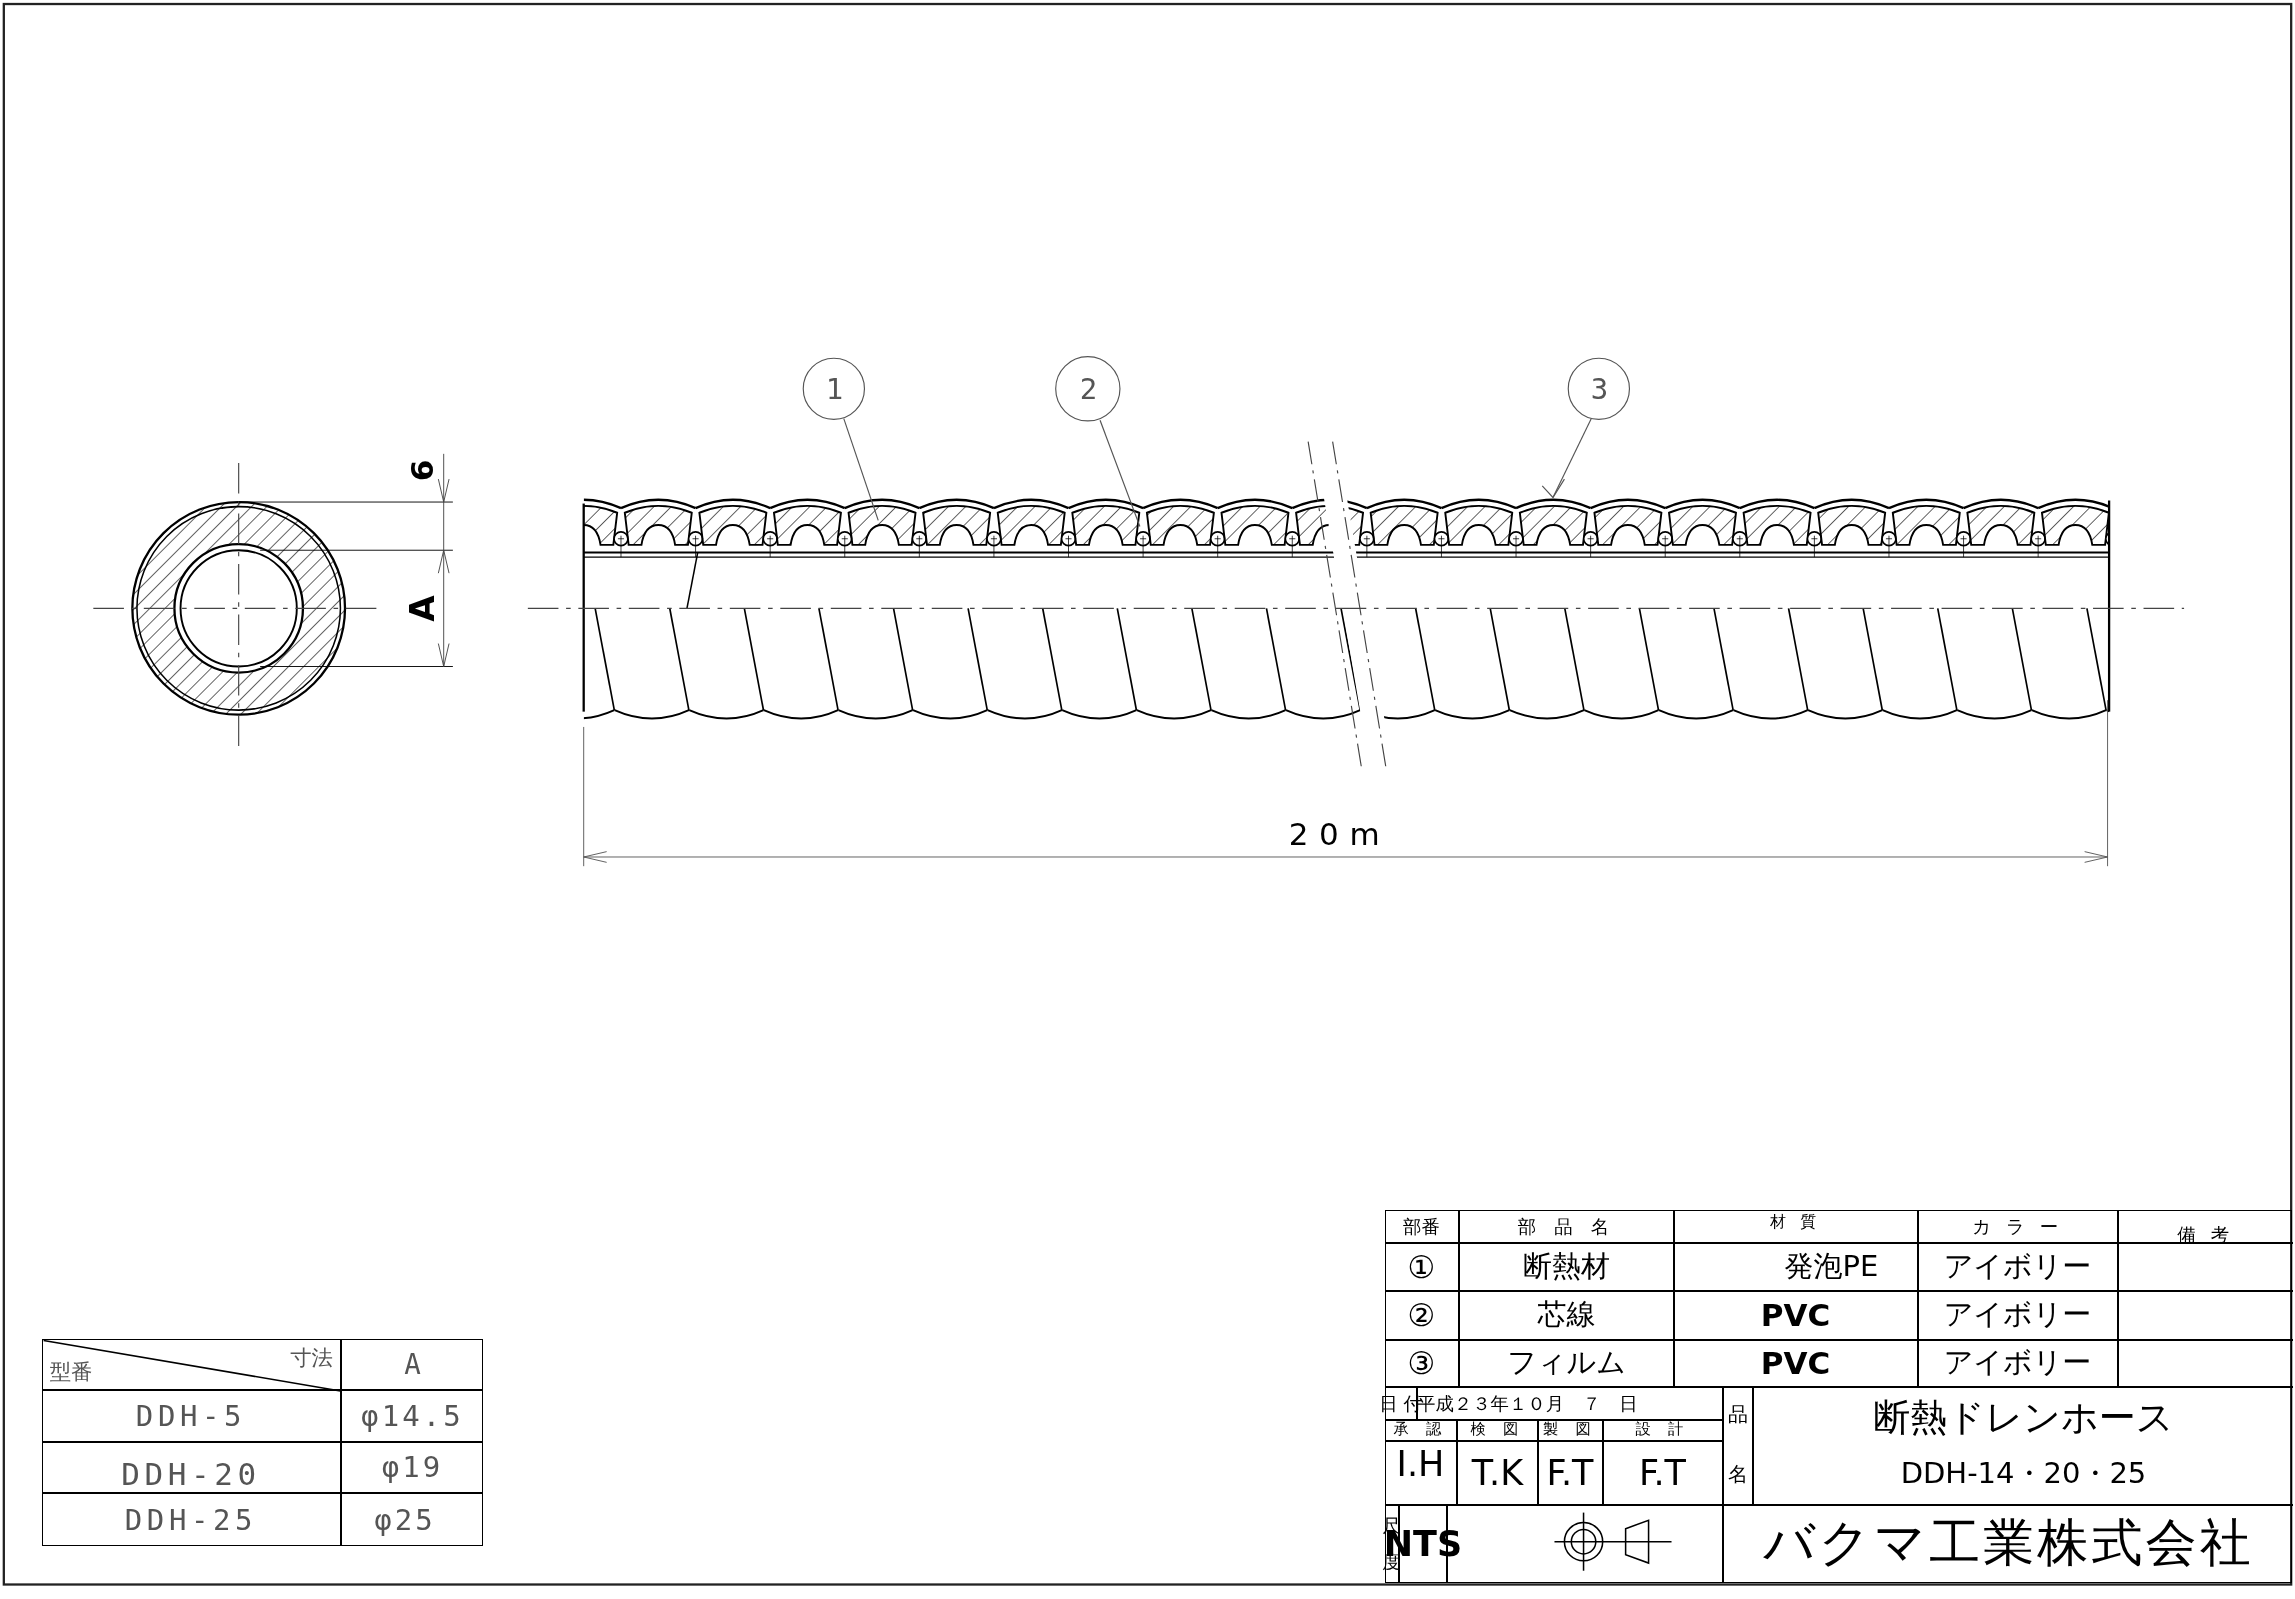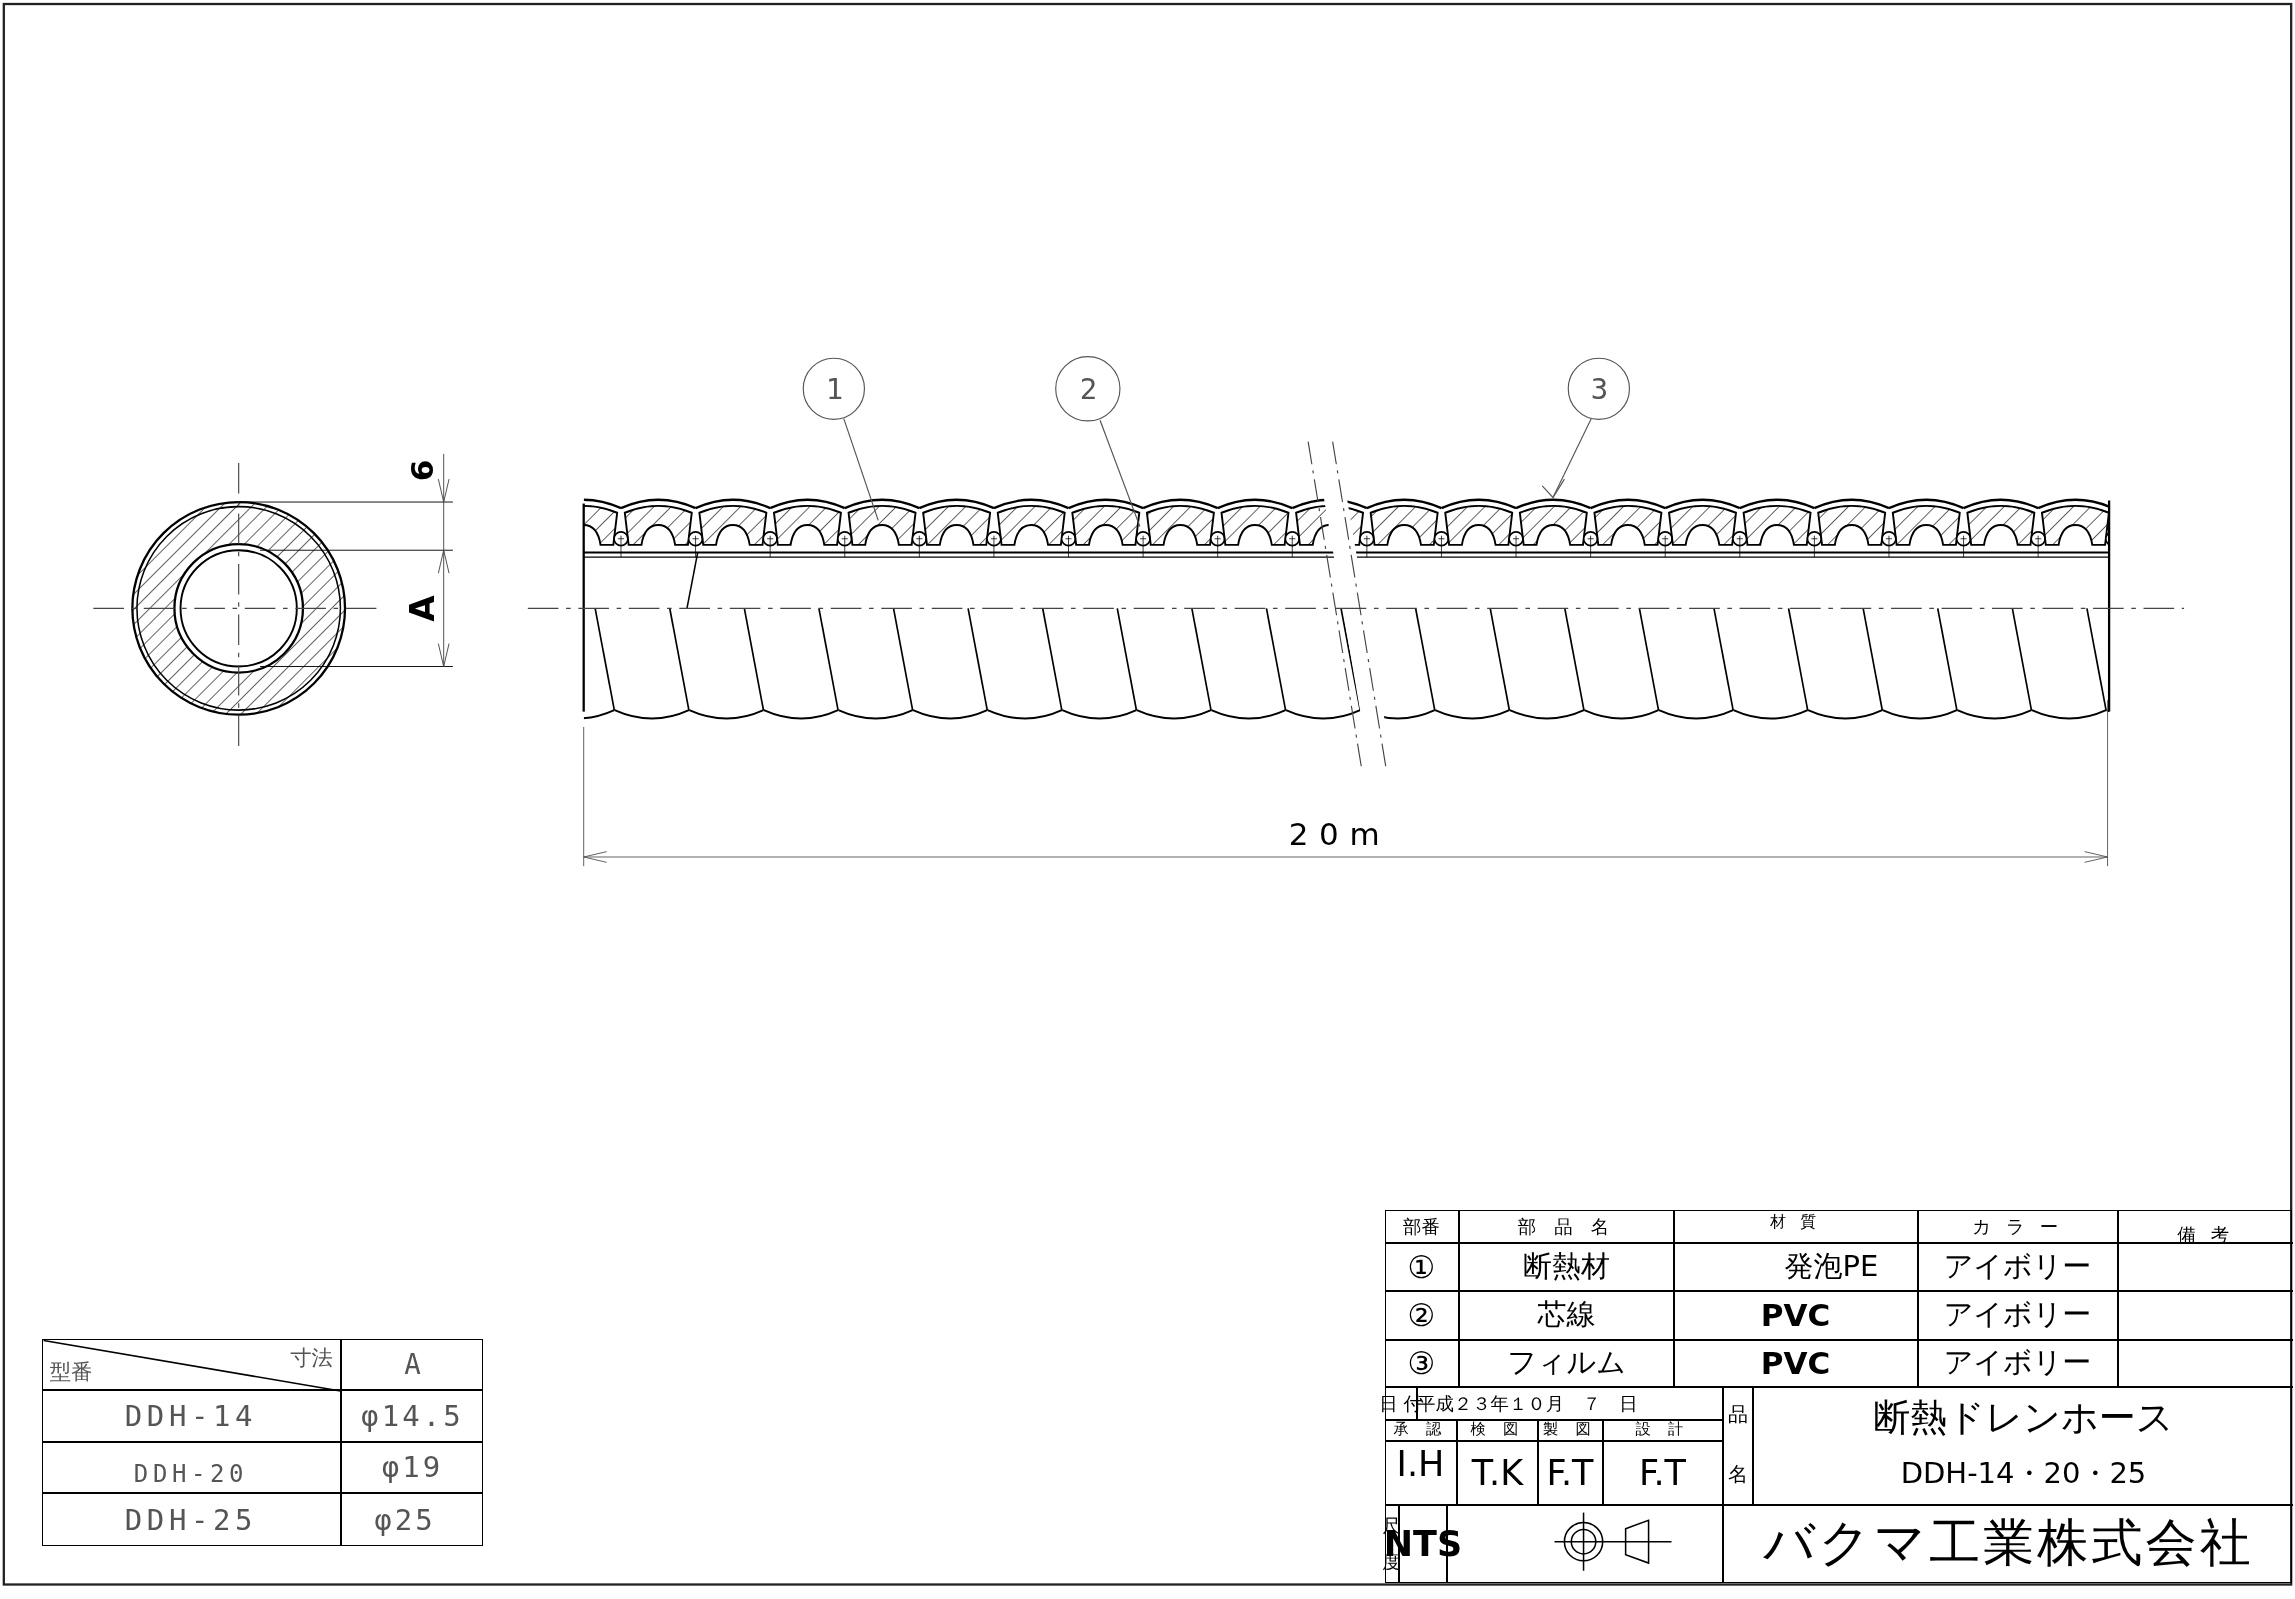--- a/index.html
+++ b/index.html
@@ -269,23 +269,23 @@
 
 <div style="position:absolute;left:42px;top:1339px;width:442px;height:208px;">
   <div style="position:absolute;left:0;top:0;width:439px;height:205px;border:1.5px solid #000;"></div>
   <div style="position:absolute;left:298px;top:0;width:1.5px;height:207px;background:#000;"></div>
   <div style="position:absolute;left:0;top:50px;width:441px;height:1.5px;background:#000;"></div>
   <div style="position:absolute;left:0;top:102px;width:441px;height:1.5px;background:#000;"></div>
   <div style="position:absolute;left:0;top:153px;width:441px;height:1.5px;background:#000;"></div>
   <div class="t cad" style="left:7.7px;top:17px;width:54px;height:31px;font-size:21.4px;justify-content:flex-start;">型番</div>
   <div class="t cad" style="left:230px;top:4.6px;width:61px;height:27.5px;font-size:21.4px;justify-content:flex-end;">寸法</div>
   <div class="t cad" style="left:300px;top:0;width:141px;height:50px;font-size:27.5px;">A</div>
-  <div class="t cad" style="left:0;top:51px;width:298px;height:51px;font-size:29px;letter-spacing:4.6px;">DDH-14</div>
+  <div class="t cad" style="left:0;top:51px;width:298px;height:51px;font-size:29px;letter-spacing:4.6px;">DDH-5</div>
   <div class="t cad" style="left:300px;top:51px;width:141px;height:51px;font-size:29px;letter-spacing:3.1px;">φ14.5</div>
-  <div class="t cad" style="left:0;top:103px;width:298px;height:64px;font-size:24px;letter-spacing:4.6px;">DDH-20</div>
+  <div class="t cad" style="left:0;top:103px;width:298px;height:64px;font-size:31px;letter-spacing:4.6px;">DDH-20</div>
   <div class="t cad" style="left:300px;top:103px;width:141px;height:50px;font-size:29px;letter-spacing:3.1px;">φ19</div>
   <div class="t cad" style="left:0;top:155px;width:298px;height:51px;font-size:29px;letter-spacing:4.6px;">DDH-25</div>
   <div class="t cad" style="left:300px;top:155px;width:126px;height:51px;font-size:29px;letter-spacing:3.1px;">φ25</div>
 </div>
 
 <div style="position:absolute;left:1385px;top:1210px;width:908px;height:374px;">
 
   <div style="position:absolute;left:0;top:0;width:905px;height:371px;border:1.5px solid #000;"></div>
 
   <div style="position:absolute;left:0;top:32px;width:908px;height:1.5px;background:#000;"></div>

